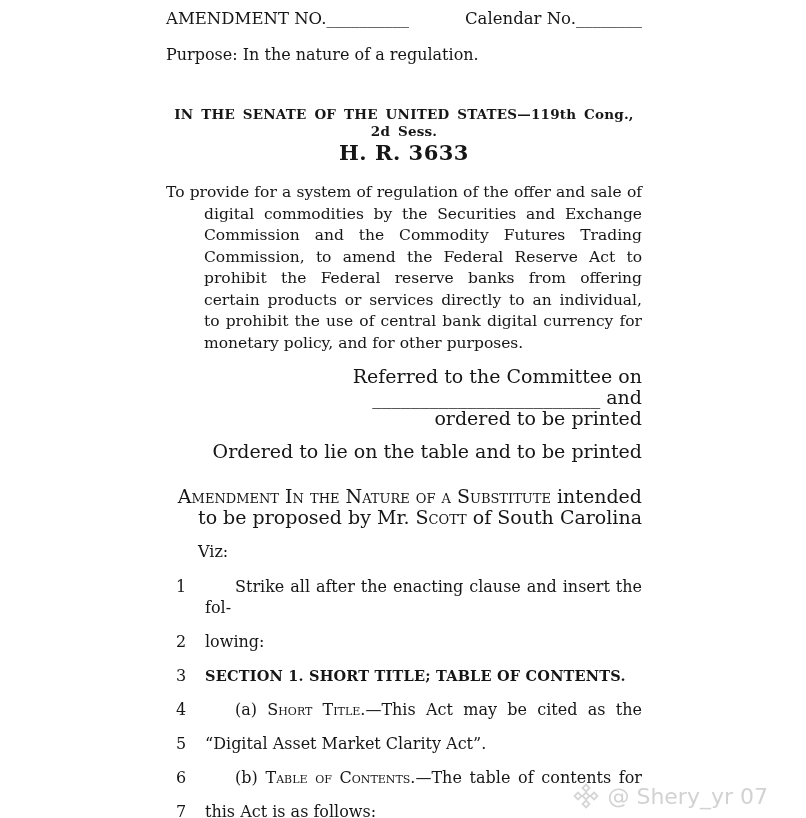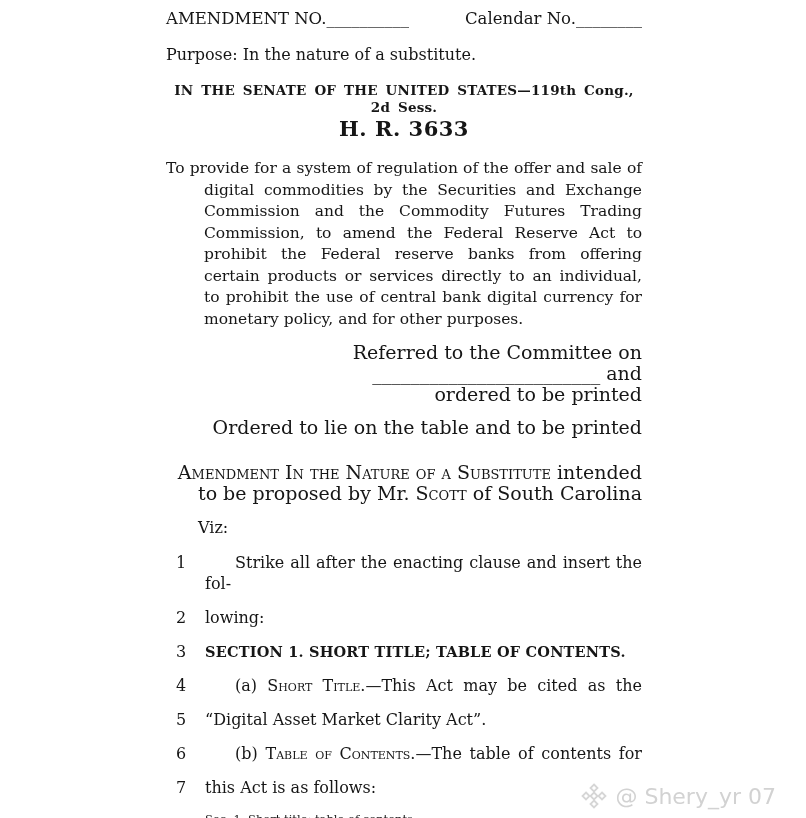--- a/index.html
+++ b/index.html
@@ -23,21 +23,21 @@
     justify-content: space-between;
     font-size: 16.5px;
     line-height: 21px;
   }
   .purpose {
     margin-top: 15px;
     font-size: 16px;
     line-height: 21px;
   }
   .senate {
-    margin-top: 17px;
+    margin-top: 41px;
     text-align: center;
     font-weight: bold;
     font-size: 13.5px;
     line-height: 17px;
     word-spacing: 3px;
     letter-spacing: 0.2px;
   }
   .billnum {
     text-align: center;
     font-weight: bold;
@@ -91,21 +91,21 @@
   }
   .sc { font-variant: small-caps; }
   .toc {
     margin-top: 9px;
     margin-left: 39px;
     font-size: 11.5px;
     line-height: 16px;
   }
   .watermark {
     position: absolute;
-    right: 16px;
+    right: 24px;
     bottom: 8px;
     display: flex;
     align-items: center;
     gap: 7px;
     font-family: "DejaVu Sans", "Liberation Sans", sans-serif;
     font-size: 22px;
     color: #d2d2d2;
   }
   .wm-logo { display: block; }
 </style>
@@ -113,21 +113,21 @@
 <body>
 
 <div class="page">
   <div class="content">
 
     <div class="hdr-row">
       <span>AMENDMENT NO.__________</span>
       <span>Calendar No.________</span>
     </div>
 
-    <div class="purpose">Purpose: In the nature of a substitute.</div>
+    <div class="purpose">Purpose: In the nature of a regulation.</div>
 
     <div class="senate">IN THE SENATE OF THE UNITED STATES—119th Cong., 2d Sess.</div>
 
     <div class="billnum">H. R. 3633</div>
 
     <div class="longtitle">To provide for a system of regulation of the offer and sale of digital commodities by the Securities and Exchange Commission and the Commodity Futures Trading Commission, to amend the Federal Reserve Act to prohibit the Federal reserve banks from offering certain products or services directly to an individual, to prohibit the use of central bank digital currency for monetary policy, and for other purposes.</div>
 
     <div class="centerblock referred">
       <div>Referred to the Committee on ________________________ and</div>
       <div>ordered to be printed</div>

